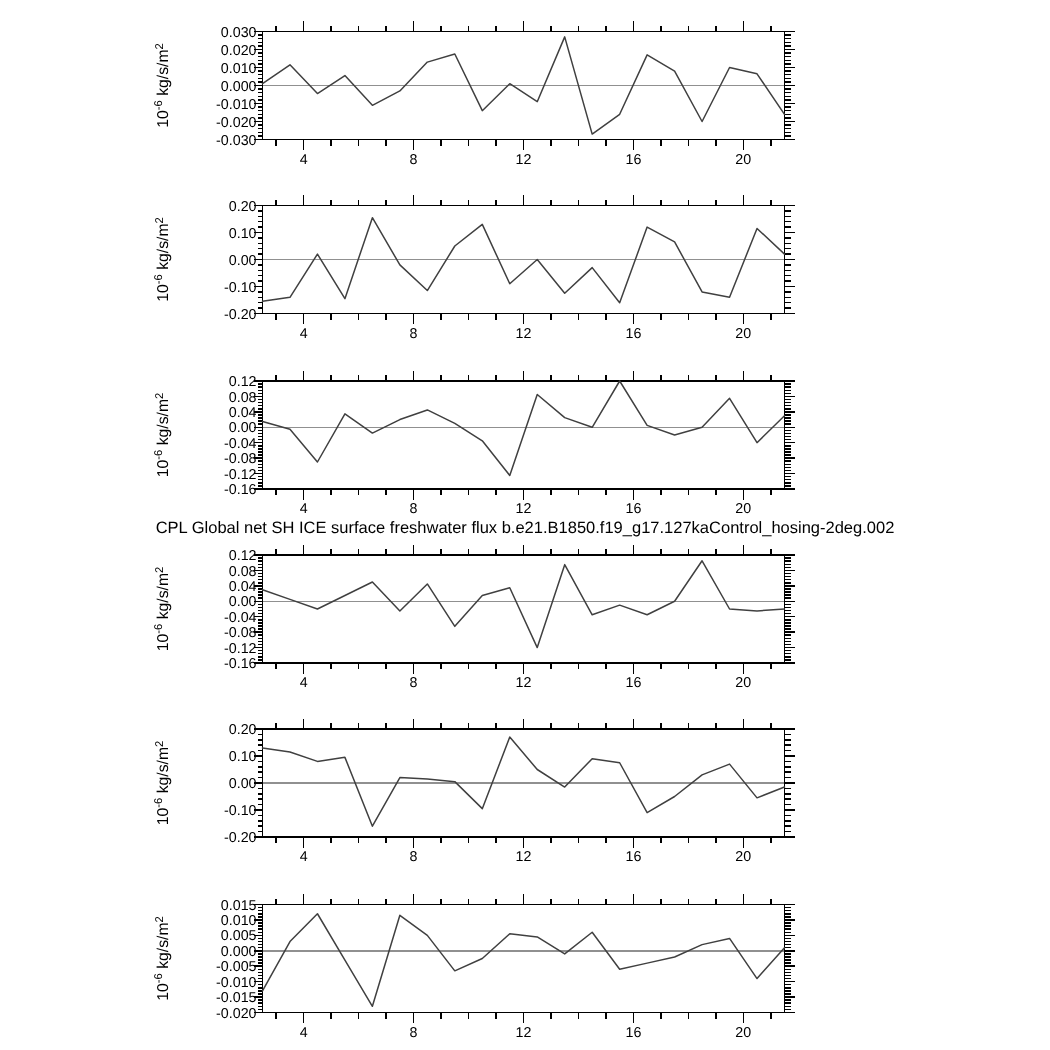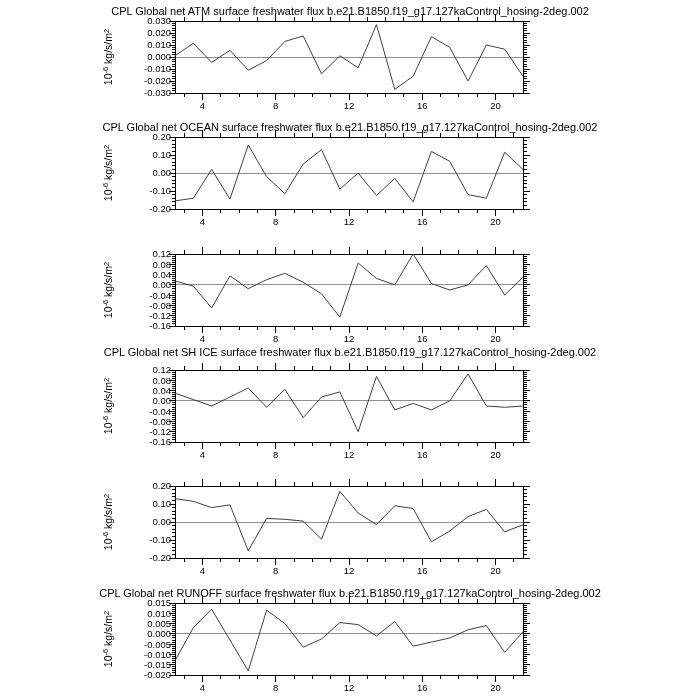--- a/index.html
+++ b/index.html
@@ -710,17 +710,14 @@
         <line x1="523" y1="670.8857142857142" x2="527" y2="670.8857142857142" stroke="#000000" stroke-width="1" shape-rendering="crispEdges"></line>
         <line x1="175" y1="672.9428571428572" x2="172" y2="672.9428571428572" stroke="#000000" stroke-width="1" shape-rendering="crispEdges"></line>
         <line x1="523" y1="672.9428571428572" x2="527" y2="672.9428571428572" stroke="#000000" stroke-width="1" shape-rendering="crispEdges"></line>
         <line x1="175" y1="675" x2="169" y2="675" stroke="#000000" stroke-width="1" shape-rendering="crispEdges"></line>
         <line x1="523" y1="675" x2="530" y2="675" stroke="#000000" stroke-width="1" shape-rendering="crispEdges"></line>
         <text x="171" y="678.4" text-anchor="end" font-size="9.5">-0.020</text>
         <text transform="translate(112,639) rotate(-90)" text-anchor="middle" font-size="10.5"><tspan>10</tspan><tspan dy="-4" font-size="7.5">-6</tspan><tspan dy="4"> kg/s/m</tspan><tspan dy="-3.5" font-size="7.5">2</tspan></text>
         <polyline points="175.00,660.60 193.32,627.69 211.63,609.17 229.95,640.03 248.26,670.89 266.58,610.20 284.89,623.57 303.21,647.23 321.53,639.00 339.84,622.54 358.16,624.60 376.47,635.91 394.79,621.51 413.11,646.20 431.42,642.09 449.74,637.97 468.05,629.74 486.37,625.63 504.68,652.37 523.00,631.80" fill="none" stroke="#404040" stroke-width="1" stroke-linejoin="round" stroke-linecap="round"></polyline>
       </g>
     </svg>
-  <div class="chart-title" style="top:5px">CPL Global net ATM surface freshwater flux b.e21.B1850.f19_g17.127kaControl_hosing-2deg.002</div>
-  <div class="chart-title" style="top:121px">CPL Global net OCEAN surface freshwater flux b.e21.B1850.f19_g17.127kaControl_hosing-2deg.002</div>
   <div class="chart-title" style="top:346px">CPL Global net SH ICE surface freshwater flux b.e21.B1850.f19_g17.127kaControl_hosing-2deg.002</div>
-  <div class="chart-title" style="top:587px">CPL Global net RUNOFF surface freshwater flux b.e21.B1850.f19_g17.127kaControl_hosing-2deg.002</div>
 </div>
 
 </body></html>

